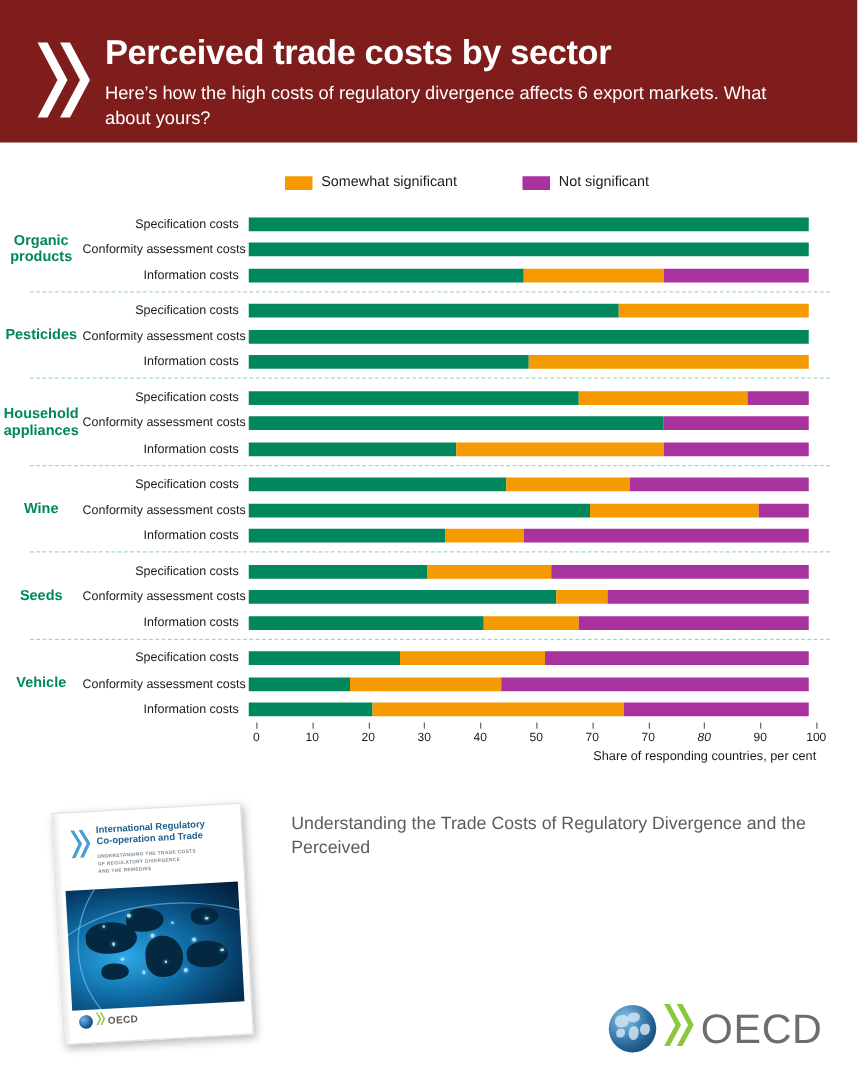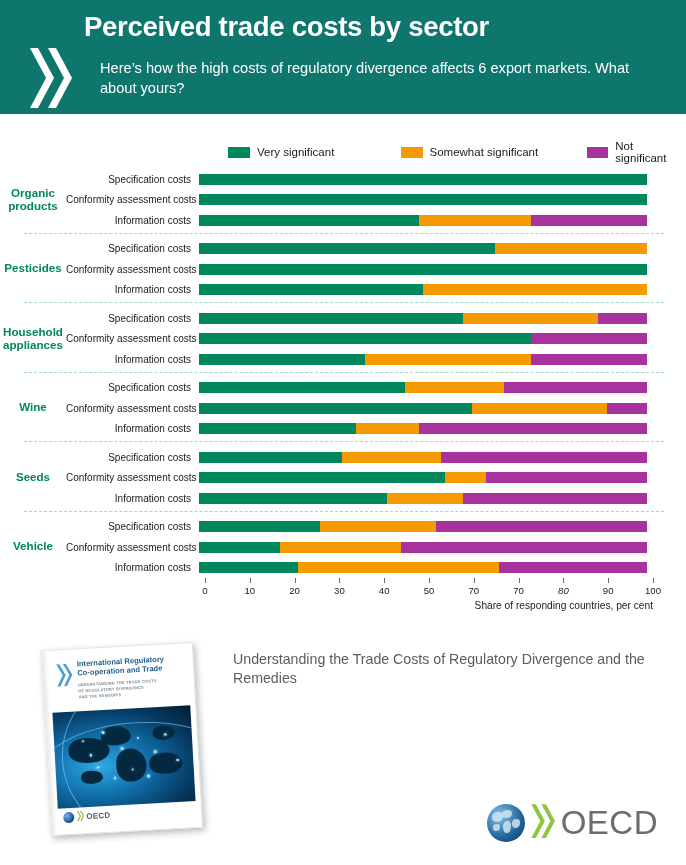--- a/index.html
+++ b/index.html
@@ -7,47 +7,47 @@
   body {
     width: 686px; height: 865px;
     background: #ffffff;
     font-family: "Liberation Sans", sans-serif;
     overflow: hidden;
     position: relative;
   }
 
   
   .header {
-    background: #0f766e;
+    background: #7f1d1d;
     height: 114px;
     position: relative;
     padding: 14px 20px 0 20px;
     display: flex;
-    align-items: flex-end;
+    align-items: center;
   }
   .header-chevrons {
     width: 52px;
     flex: 0 0 52px;
     padding-top: 4px;
     padding-left: 6px;
   }
   .header-text { padding-left: 12px; padding-top: 4px; }
   .header-title {
     color: #ffffff;
     font-size: 27.5px;
     font-weight: bold;
     letter-spacing: -0.3px;
     line-height: 1.1;
     margin: 0 0 7px 0;
   }
   .header-sub {
     color: #ffffff;
     font-size: 14.6px;
     line-height: 1.38;
-    margin: 16px;
+    margin: 0;
     max-width: 545px;
   }
 
   
   .legend {
     position: absolute;
     top: 140px; left: 0; right: 0;
     display: flex;
     padding-left: 228px;
     font-size: 11.5px;
@@ -290,24 +290,20 @@
       <path d="M22 2 L38 32 L22 62 L30 62 L46 32 L30 2 Z" fill="#ffffff"></path>
     </svg>
   </div>
   <div class="header-text">
     <h1 class="header-title">Perceived trade costs by sector</h1>
     <p class="header-sub">Here’s how the high costs of regulatory divergence affects 6 export markets. What about yours?</p>
   </div>
 </div>
 
 <div class="legend" id="legend">
-    <div class="legend-item li0">
-      <span class="legend-swatch" style="background: rgb(0, 135, 94);"></span>
-      <span>Very significant</span>
-    </div>
     <div class="legend-item li1">
       <span class="legend-swatch" style="background: rgb(245, 154, 0);"></span>
       <span>Somewhat significant</span>
     </div>
     <div class="legend-item li2">
       <span class="legend-swatch" style="background: rgb(168, 51, 159);"></span>
       <span>Not significant</span>
     </div>
   </div>
 
@@ -563,21 +559,21 @@
         <svg width="8" height="11" viewBox="0 0 46 64" aria-hidden="true">
           <path d="M4 2 L20 32 L4 62 L12 62 L28 32 L12 2 Z" fill="#8cc63f"></path>
           <path d="M22 2 L38 32 L22 62 L30 62 L46 32 L30 2 Z" fill="#8cc63f"></path>
         </svg>
       </div>
       <span class="book-logo-text">OECD</span>
     </div>
   </div>
 
   <div class="pub-text">
-    <p class="pub-sub">Understanding the Trade Costs of Regulatory Divergence and the Remedies</p>
+    <p class="pub-sub">Understanding the Trade Costs of Regulatory Divergence and the Perceived</p>
   </div>
 
   <div class="oecd-logo">
     <div class="oecd-globe" id="oecdglobe">
         <div class="cont" style="left: 14%; top: 22%; width: 30%; height: 26%;"></div>
         <div class="cont" style="left: 40%; top: 16%; width: 26%; height: 22%;"></div>
         <div class="cont" style="left: 44%; top: 46%; width: 20%; height: 30%;"></div>
         <div class="cont" style="left: 16%; top: 52%; width: 18%; height: 18%;"></div>
         <div class="cont" style="left: 68%; top: 40%; width: 20%; height: 24%;"></div>
       </div>

